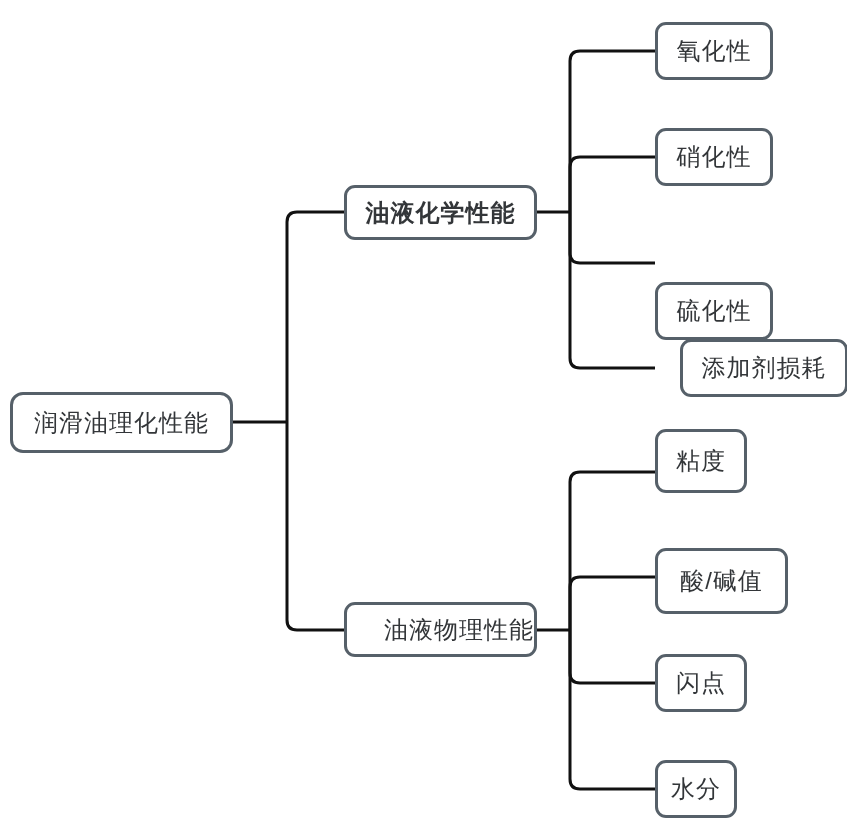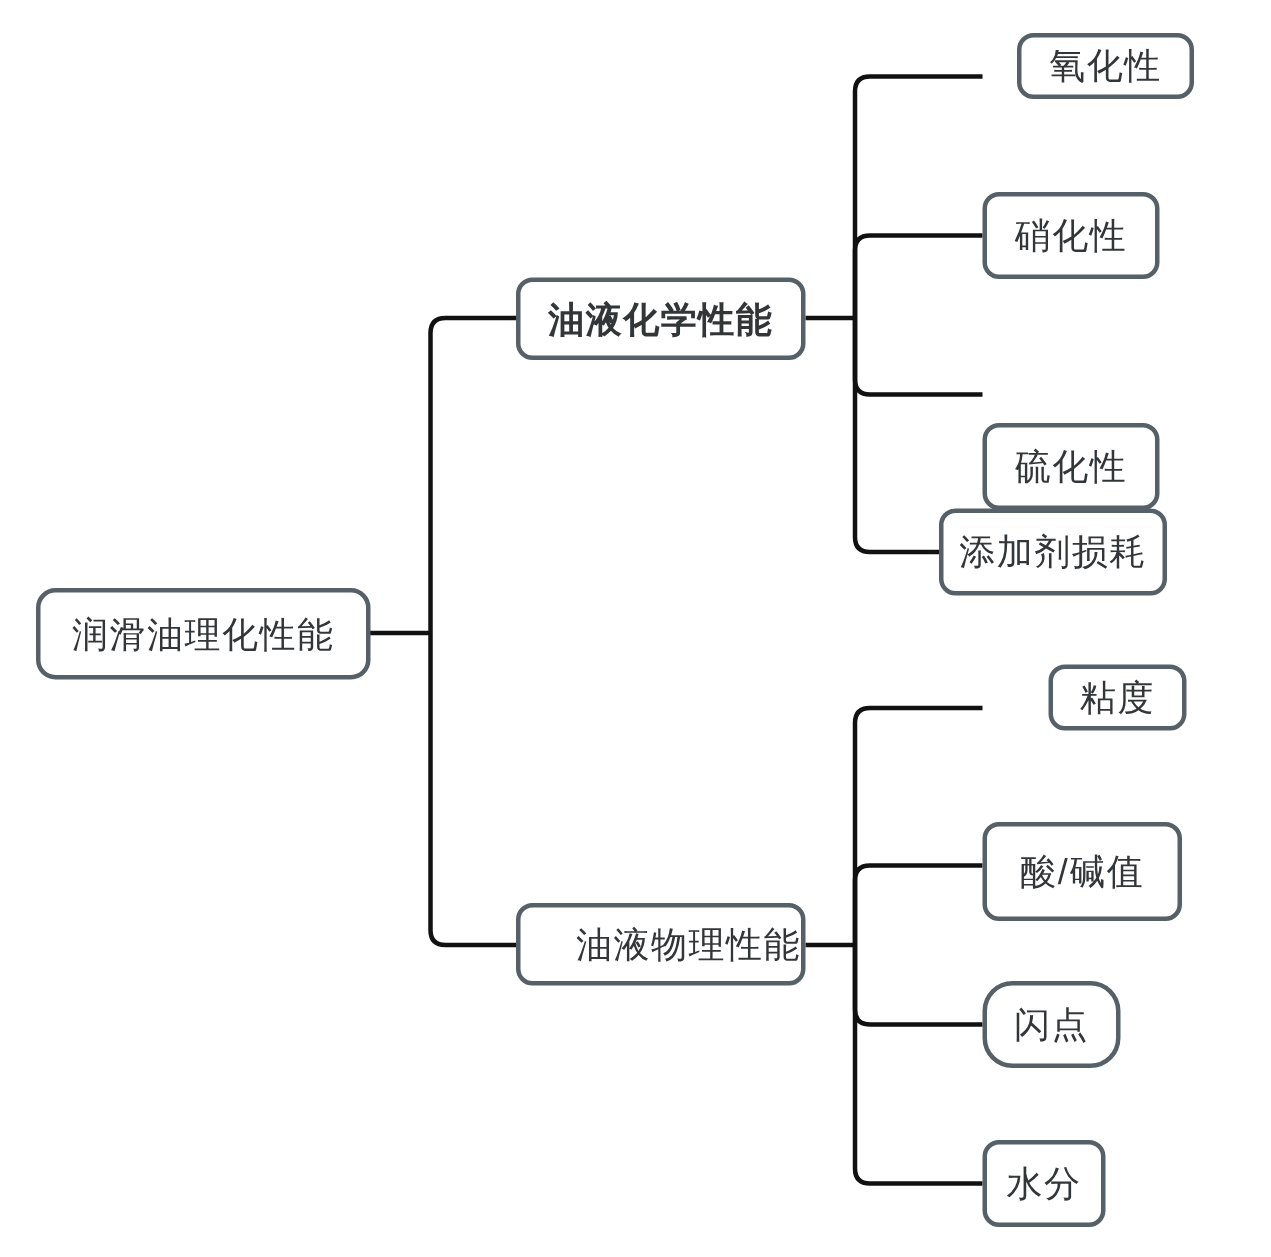--- a/index.html
+++ b/index.html
@@ -35,30 +35,30 @@
     border-radius: 11px;
     display: flex;
     align-items: center;
     justify-content: center;
     font-size: 24px;
     color: #333639;
     white-space: nowrap;
     letter-spacing: 1px;
   }
   
-  .n-root        { left: 24px;  top: 392px; width: 223px; height: 61px; border-radius: 13px; }
+  .n-root        { left: 10px;  top: 392px; width: 223px; height: 61px; border-radius: 13px; }
   .n-branch-0    { left: 344px; top: 185px; width: 193px; height: 55px; font-weight: bold; }
   .n-branch-1    { left: 344px; top: 602px; width: 193px; height: 55px; justify-content: flex-end; }
-  .n-leaf-0-0    { left: 655px; top: 22px;  width: 118px; height: 44px; margin-left: 23px; }
+  .n-leaf-0-0    { left: 655px; top: 22px;  width: 118px; height: 58px; }
   .n-leaf-0-1    { left: 655px; top: 128px; width: 118px; height: 58px; font-family: Liberation Mono, monospace; }
   .n-leaf-0-2    { left: 655px; top: 234px; width: 118px; height: 58px; margin-top: 48px; }
-  .n-leaf-0-3    { left: 626px; top: 339px; width: 152px; height: 58px; }
-  .n-leaf-1-0    { left: 655px; top: 443px; width: 92px;  height: 44px; margin-left: 44px; }
+  .n-leaf-0-3    { left: 680px; top: 339px; width: 168px; height: 58px; }
+  .n-leaf-1-0    { left: 655px; top: 429px; width: 92px;  height: 64px; }
   .n-leaf-1-1    { left: 655px; top: 548px; width: 133px; height: 66px; }
-  .n-leaf-1-2    { left: 655px; top: 654px; width: 92px;  height: 58px; border-radius: 20px; }
+  .n-leaf-1-2    { left: 655px; top: 654px; width: 92px;  height: 58px; }
   .n-leaf-1-3    { left: 655px; top: 760px; width: 82px;  height: 58px; }
 </style>
 </head>
 <body>
 
 <div class="canvas">
 
   <svg class="connectors" viewBox="0 0 847 838" xmlns="http://www.w3.org/2000/svg">
 
     <path d="M 233 422 H 287"></path>

